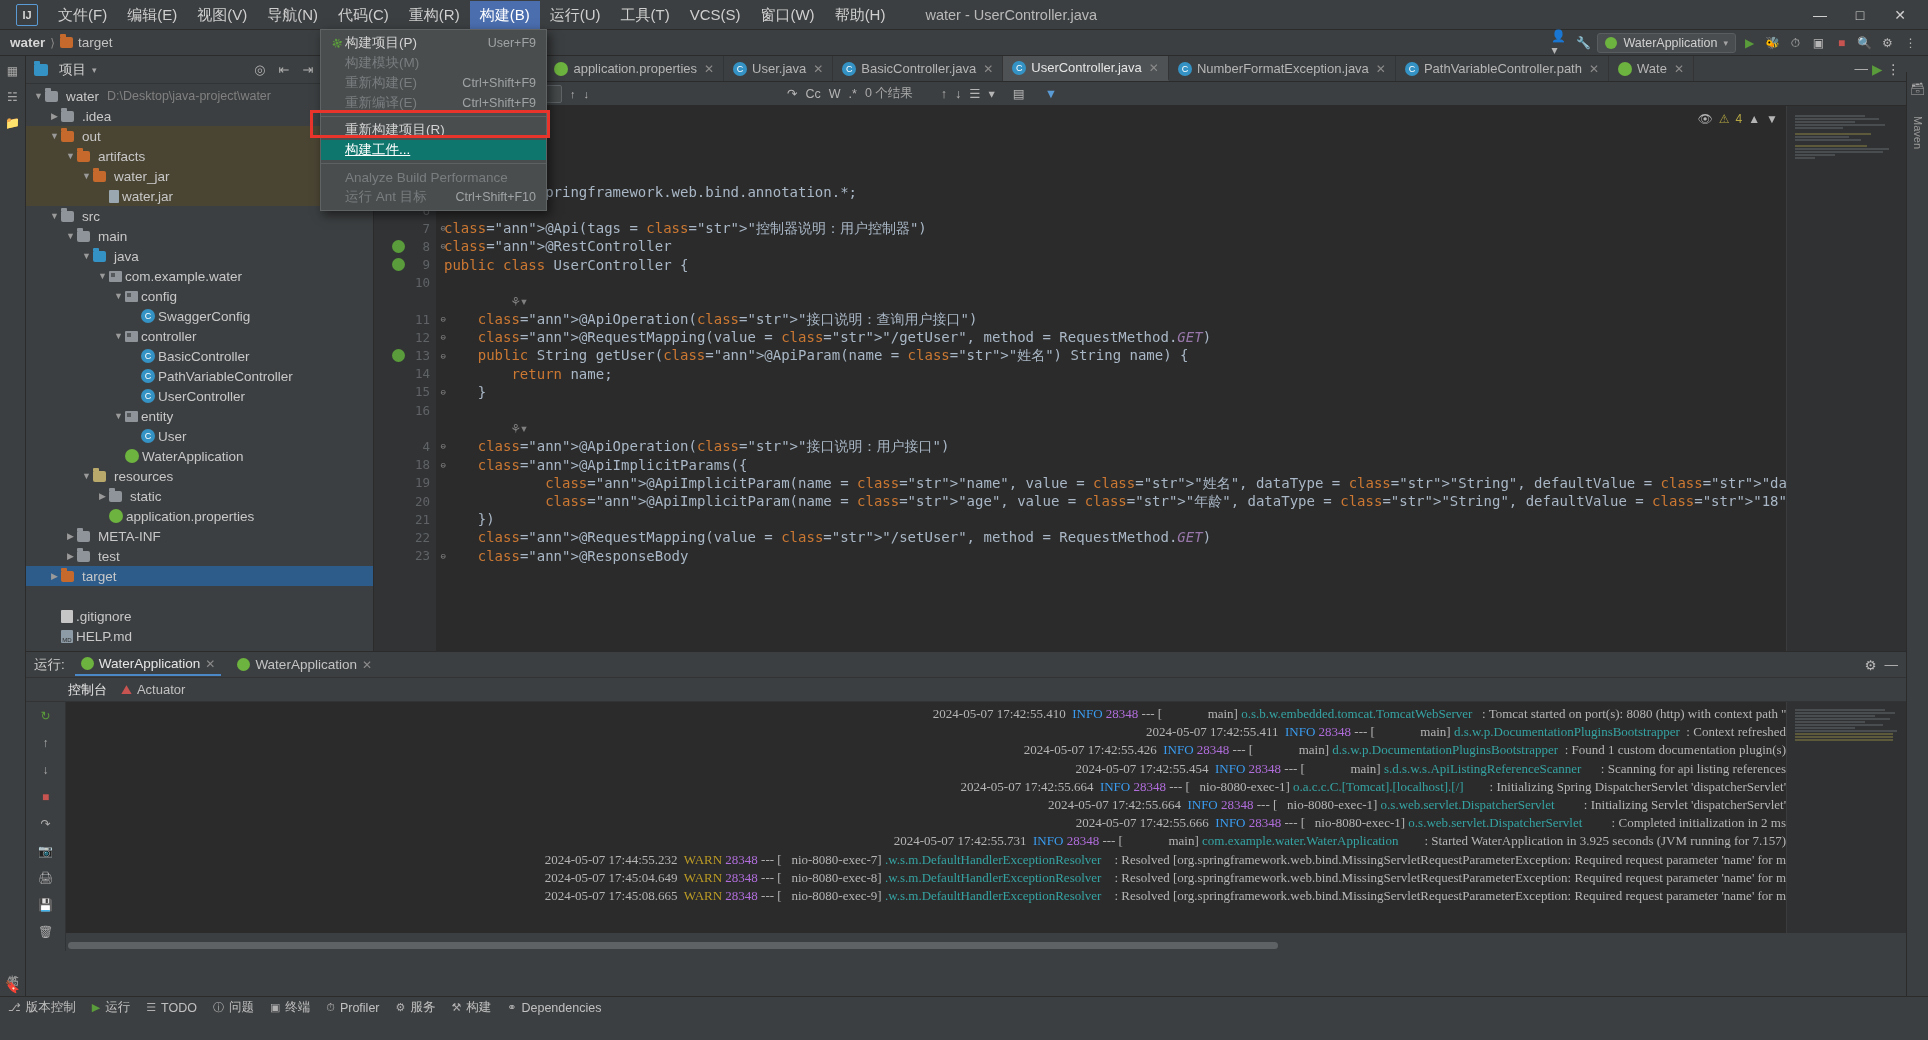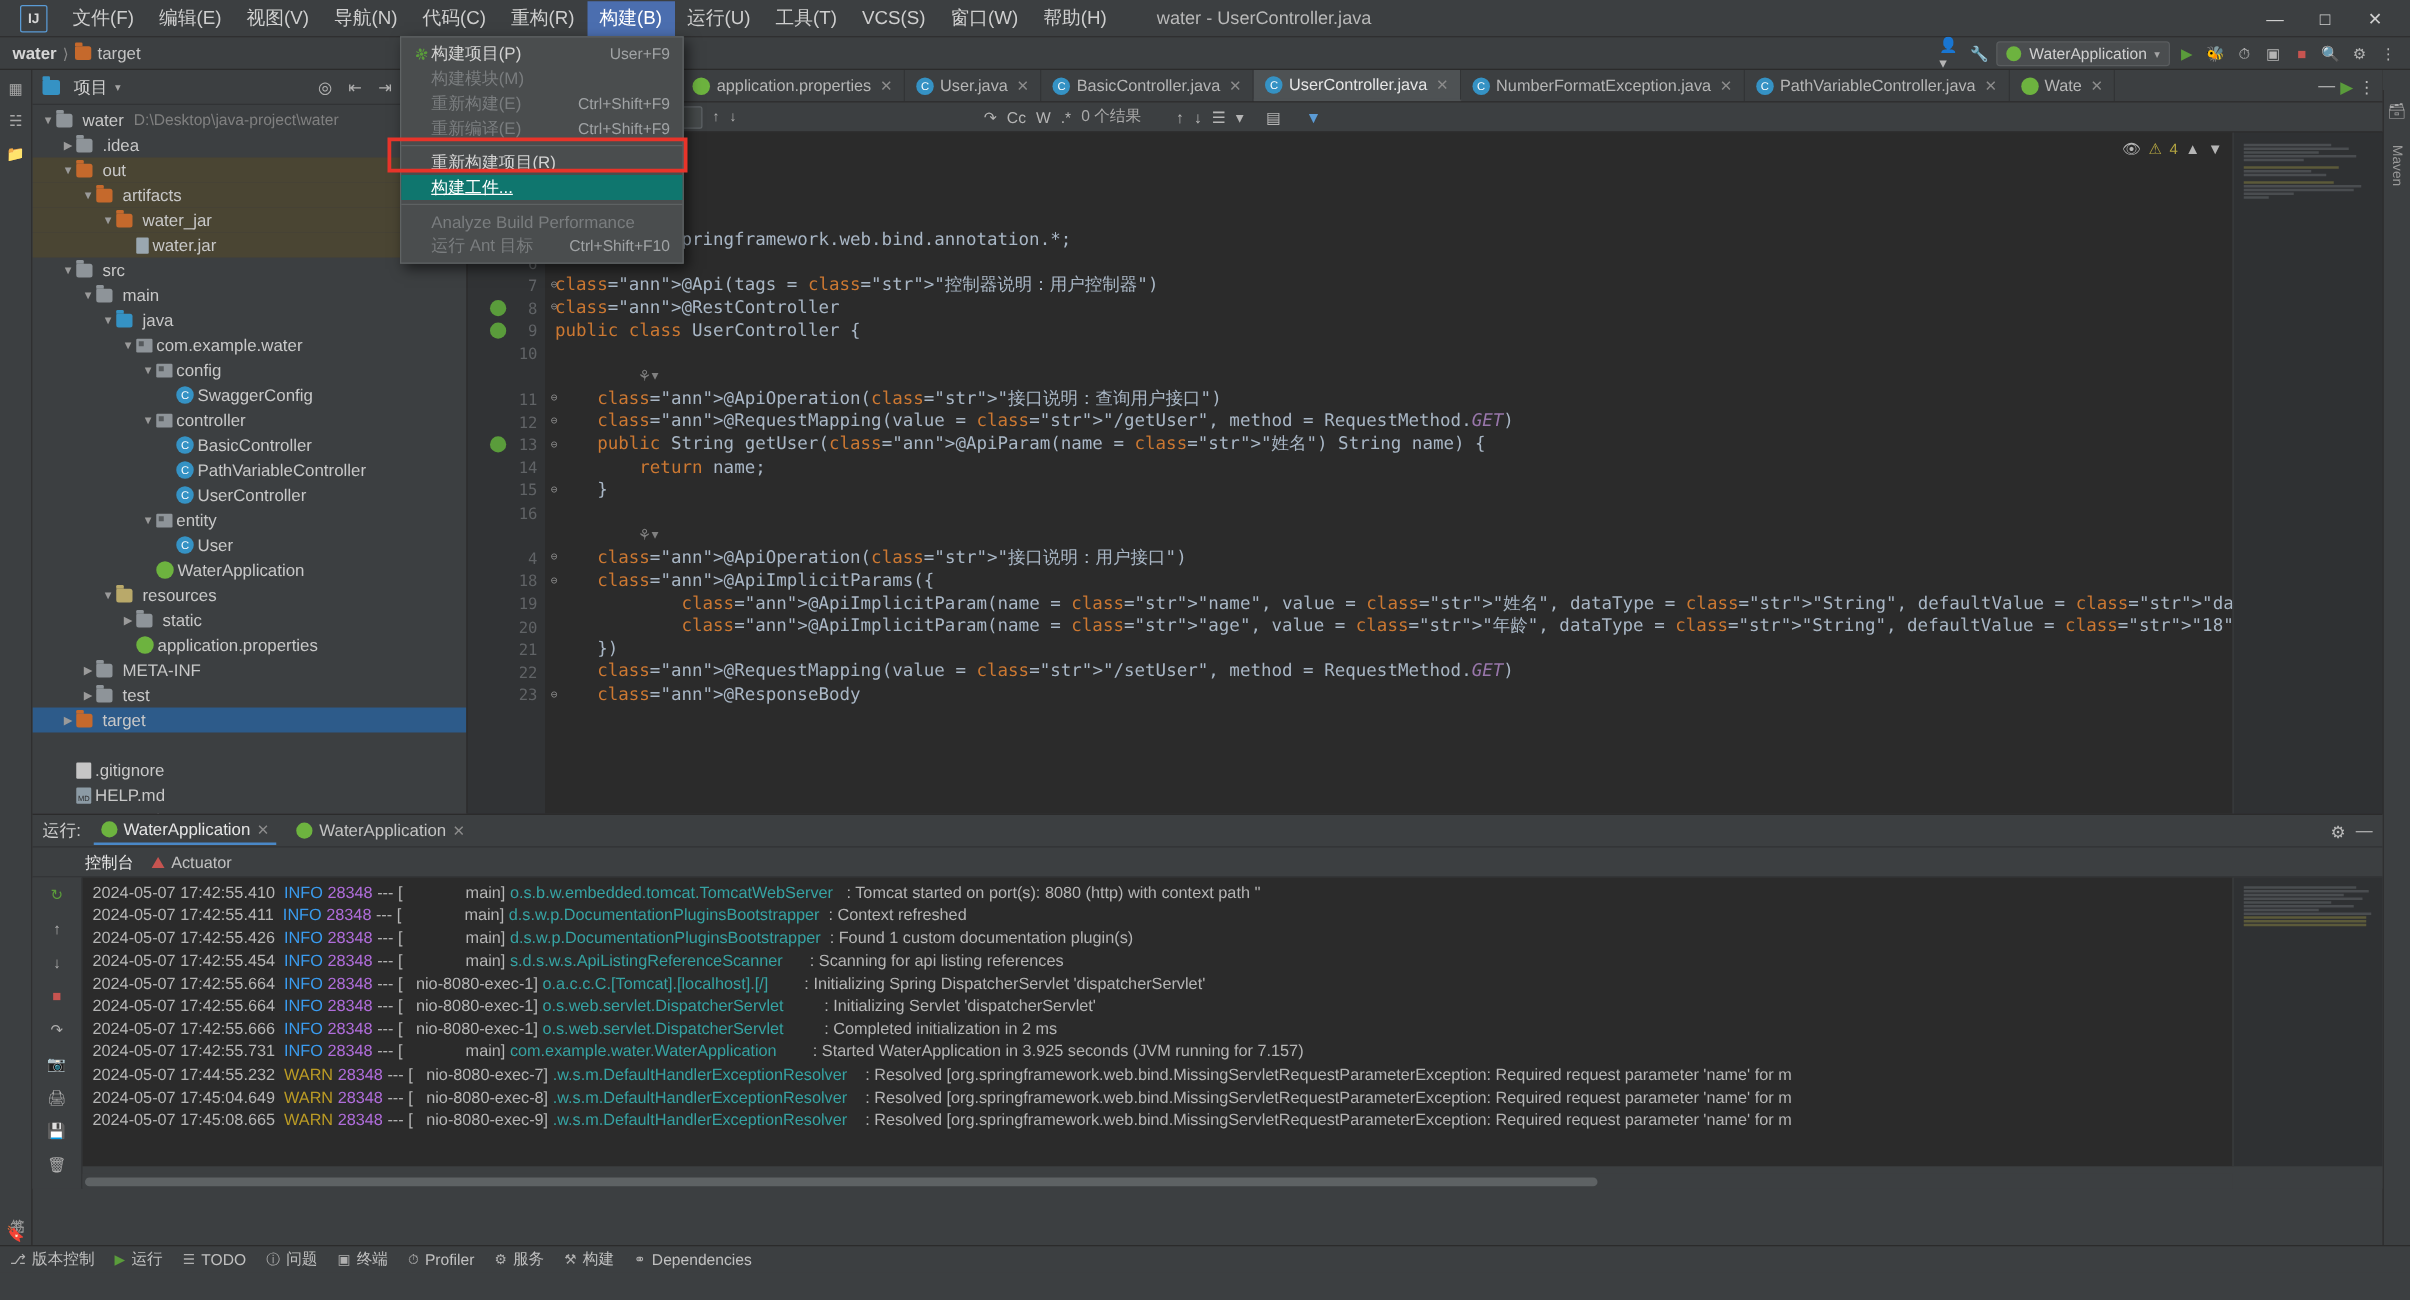--- a/index.html
+++ b/index.html
@@ -204,22 +204,22 @@
   .subtab { font-size: 13px; color:#c0c0c0; display:flex; align-items:center; gap:5px;}
   .subtab.active { color:#e8e8e8; }
   .console-toolbar {
     position:absolute; left:0; top:50px; width: 40px; bottom: 0; background:#3c3f41;
     display:flex; flex-direction:column; align-items:center; padding-top:4px; gap:7px;
     border-right:1px solid #313335;
   }
   .ct-ico { width:20px;height:20px; display:flex;align-items:center;justify-content:center; font-size:12px; color:#aeaeae;}
   .console {
     position:absolute; left:40px; right:120px; top:50px; bottom:18px; background:#2b2b2b;
-    font-family: Liberation Sans, sans-serif; font-size: 13px; line-height: 18.2px;
-    color:#a9b7c6; overflow:hidden; padding: 3px 0 16px 8px; white-space: pre;
+    font-family: Liberation Serif, serif; font-size: 13px; line-height: 18.2px;
+    color:#a9b7c6; overflow:hidden; padding: 3px 0 16px 8px; white-space: pre; text-align: right;
   }
   .lg-info { color:#3a9cf0; }
   .lg-warn { color:#bb9b25; }
   .lg-pid { color:#b06ddb; }
   .lg-cls { color:#36a3a3; }
   .lg-txt { color:#b5b5b5; }
   .console-mm {
     position:absolute; right:0; top:50px; width:120px; bottom:18px; background:#2f3133; border-left:1px solid #3a3c3e;
   }
   .hscroll {
@@ -500,21 +500,21 @@
           <span>UserController.java</span>
           <span class="x">✕</span>
         </div>
         <div class="etab">
           <span class="cls-ico">C</span>
           <span>NumberFormatException.java</span>
           <span class="x">✕</span>
         </div>
         <div class="etab">
           <span class="cls-ico">C</span>
-          <span>PathVariableController.java</span>
+          <span>PathVariableController.path</span>
           <span class="x">✕</span>
         </div>
         <div class="etab">
           <span class="spring-ico"></span>
           <span>Wate</span>
           <span class="x">✕</span>
         </div>
         <div class="tabbar-right">
           <span>—</span>
           <span style="color:#5a9c3b">▶</span>

